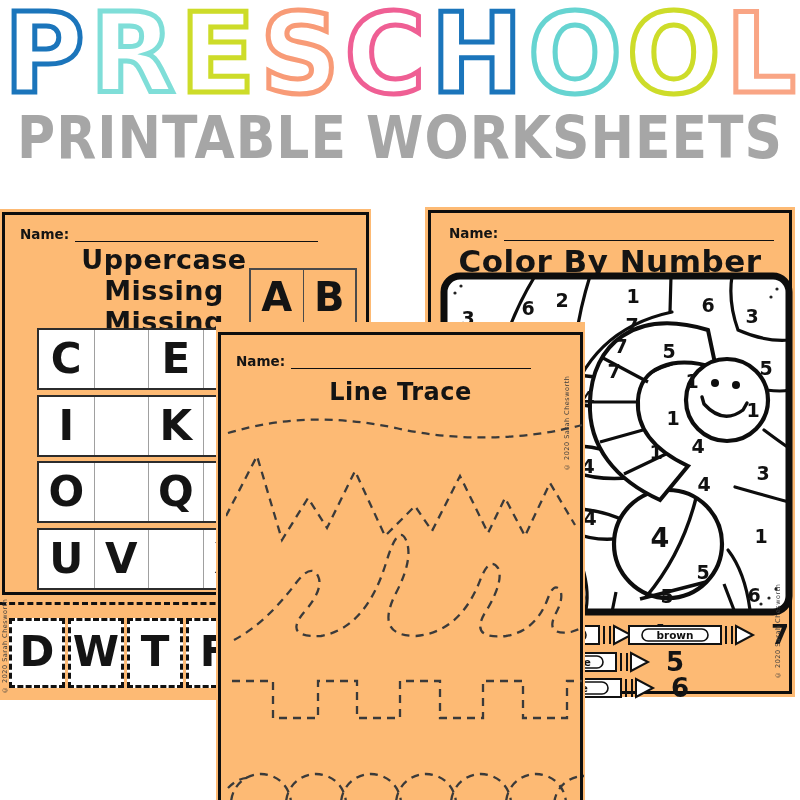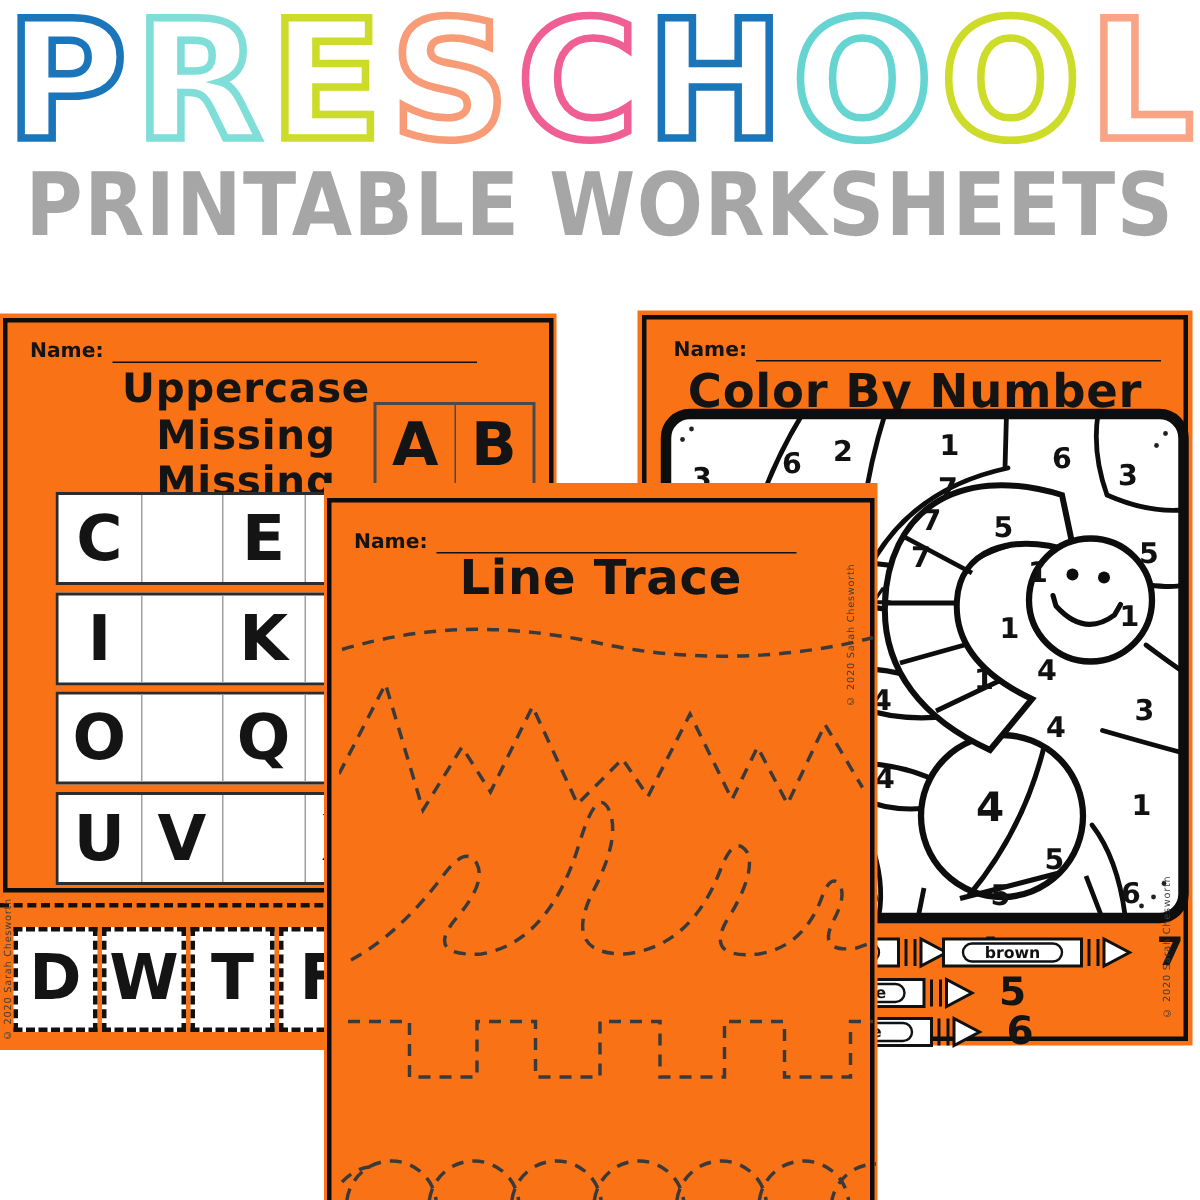--- a/index.html
+++ b/index.html
@@ -6,21 +6,21 @@
   html,body { width:800px; height:800px; background:#ffffff; overflow:hidden;
     font-family:"DejaVu Sans", sans-serif; color:#141414; }
   
   .header { position:absolute; top:2px; left:0; width:800px; text-align:center; }
   .title-word { display:flex; justify-content:space-between; width:792px; margin:0 auto;
     font-weight:bold; font-size:110px; line-height:104px; }
   .hl { color:transparent; }
   .subtitle { font-weight:bold; font-size:52px; line-height:56px; letter-spacing:1px;
     transform:scaleY(1.12); transform-origin:top center; }
   
-  .paper { position:absolute; background:#f97316; }
+  .paper { position:absolute; background:#fdba74; }
   .pborder { position:absolute; border:3px solid #0d0d0d; }
   .page-inner { position:absolute; inset:3px; }
   .name-row { position:absolute; display:flex; align-items:flex-end; gap:6px;
     font-weight:bold; font-size:13.5px; }
   .name-line { border-bottom:1.7px solid #111; height:16px; }
   .sheet-title { position:absolute; font-weight:bold; text-align:center; letter-spacing:0.5px; }
   .copyright { position:absolute; font-size:6.5px; color:#3c3c3c; writing-mode:vertical-rl;
     transform:rotate(180deg); letter-spacing:0.5px; white-space:nowrap; }
   
   #page-left  { left:0;   top:209px; width:371px; height:388px; z-index:2; }
@@ -40,21 +40,21 @@
   #strip { left:0; top:596px; width:252px; height:104px; z-index:1; }
   .strip-dash { position:absolute; left:0; top:6px; width:252px; border-top:3px dashed #111; }
   #cutouts { position:absolute; left:9px; top:22px; display:flex; gap:3px; }
   .cut-box { width:56px; height:70px; border:3px dashed #111; text-align:center;
     font-weight:bold; font-size:42px; line-height:62px; background:#fff; }
   #strip .copyright { left:1px; top:20px; height:78px; }
   
   #page-mid { left:216px; top:322px; width:369px; height:478px; z-index:4; }
   #page-mid .pborder { left:2px; top:10px; right:2px; bottom:-4px; }
   #page-mid .page-inner { inset:13px 5px 0 5px; }
-  #title-mid { left:0; top:18px; width:100%; font-size:32px; }
+  #title-mid { left:0; top:30px; width:100%; font-size:24px; }
   #page-mid .copyright { right:4px; top:8px; height:115px; }
   #trace-svg { position:absolute; left:0; top:68px; }
   .trace { fill:none; stroke:#3a3a3a; stroke-width:2.3px; stroke-dasharray:8 6; }
   
   #page-right { left:425px; top:207px; width:370px; height:490px; z-index:3; }
   #page-right .pborder { left:3px; top:3px; right:3px; bottom:3px; }
   #page-right .page-inner { inset:6px; }
   #title-right { left:0; top:24px; width:100%; font-size:31px; }
   #page-right .copyright { right:1px; bottom:6px; height:92px; }
   #picture-svg { position:absolute; left:3px; top:53px; }

